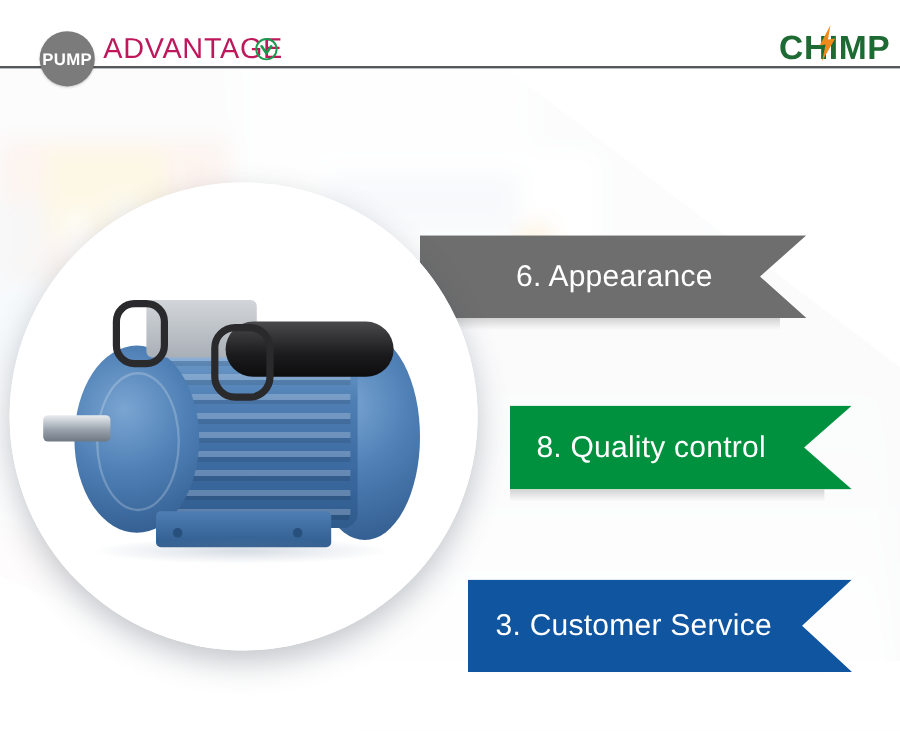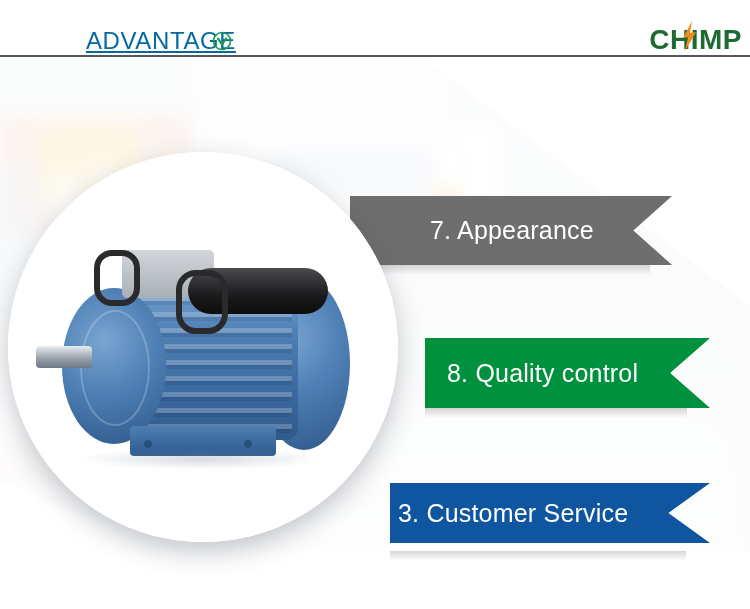--- a/index.html
+++ b/index.html
@@ -58,22 +58,22 @@
   
   .ribbon{position:absolute;display:flex;align-items:center;justify-content:flex-start;
     color:#ffffff;font-size:25px;font-weight:400;letter-spacing:.2px;white-space:nowrap;}
   .ribbon .rb-label{position:relative;z-index:2;}
   .ribbon::after{content:"";position:absolute;right:0;top:0;width:0;height:0;}
 
   #ribbon-1{left:350px;top:196px;width:322px;height:69px;background:#6e6e6e;
     clip-path:polygon(0 0,100% 0,88% 50%,100% 100%,0 100%);padding-left:80px;box-sizing:border-box;}
   #ribbon-2{left:425px;top:338px;width:285px;height:70px;background:#00913f;
     clip-path:polygon(0 0,100% 0,86% 50%,100% 100%,0 100%);padding-left:22px;box-sizing:border-box;}
-  #ribbon-3{left:390px;top:483px;width:320px;height:60px;background:#1055a0;
-    clip-path:polygon(0 0,100% 0,87% 50%,100% 100%,0 100%);padding-left:8px;box-sizing:border-box;}
+  #ribbon-3{left:390px;top:483px;width:320px;height:77px;background:#1055a0;
+    clip-path:polygon(0 0,100% 0,87% 50%,100% 100%,0 100%);padding-left:23px;box-sizing:border-box;}
 
   .ribbon-shadow{position:absolute;height:10px;background:linear-gradient(180deg,rgba(0,0,0,.16),rgba(0,0,0,0));}
   #rsh-1{left:350px;top:265px;width:300px;}
   #rsh-2{left:425px;top:408px;width:262px;}
   #rsh-3{left:390px;top:551px;width:296px;}
 
   
   .circle-shadow{position:absolute;left:8px;top:152px;width:390px;height:390px;border-radius:50%;
     background:#fff;box-shadow:0 10px 26px rgba(60,70,85,.30);}
   .product-circle{position:absolute;left:8px;top:152px;width:390px;height:390px;border-radius:50%;
@@ -160,21 +160,21 @@
     </div>
     <div class="bg-wash"></div>
   </div>
 
   <div class="wedge-tr"></div>
   <div class="wedge-bl"></div>
   <div class="wedge-b"></div>
 
   <div class="ribbon-shadow" id="rsh-1"></div>
   <div class="ribbon" id="ribbon-1" style="background: rgb(110, 110, 110); color: rgb(255, 255, 255);">
-    <span class="rb-label">7. Appearance</span>
+    <span class="rb-label">6. Appearance</span>
   </div>
 
   <div class="ribbon-shadow" id="rsh-2"></div>
   <div class="ribbon" id="ribbon-2" style="background: rgb(0, 145, 63); color: rgb(255, 255, 255);">
     <span class="rb-label">8. Quality control</span>
   </div>
 
   <div class="ribbon-shadow" id="rsh-3"></div>
   <div class="ribbon" id="ribbon-3" style="background: rgb(16, 85, 160); color: rgb(255, 255, 255);">
     <span class="rb-label">3. Customer Service</span>
@@ -194,22 +194,25 @@
       <div class="m-clamp2"></div>
       <div class="m-cap"></div>
       <div class="m-clamp"></div>
       <div class="m-reflect"></div>
     </div>
   </div>
 
   <div class="header"></div>
   <div class="header-rule" style="background: rgb(85, 88, 91);"></div>
 
-
-  <div class="adv-title" style="color: #0369a1; text-decoration: underline;">ADVANTAGE</div>
+  <div class="pump-badge" style="background: rgb(123, 123, 123);">
+    <span>PUMP</span>
+  </div>
+
+  <div class="adv-title" style="color: #be185d;">ADVANTAGE</div>
 
   <div class="adv-check">
     <svg width="20" height="20" viewBox="0 0 20 20">
       <circle cx="10" cy="10" r="8.5" fill="none" stroke="#1a9a4e" stroke-width="1.6"></circle>
       <path d="M6 7.6 L10 13.4 L14 7.6" fill="none" stroke="#1a9a4e" stroke-width="2.2" stroke-linecap="round" stroke-linejoin="round"></path>
     </svg>
   </div>
 
   <div class="brand">
     <span class="brand-text" style="color: rgb(29, 107, 51);">CHIMP</span>

